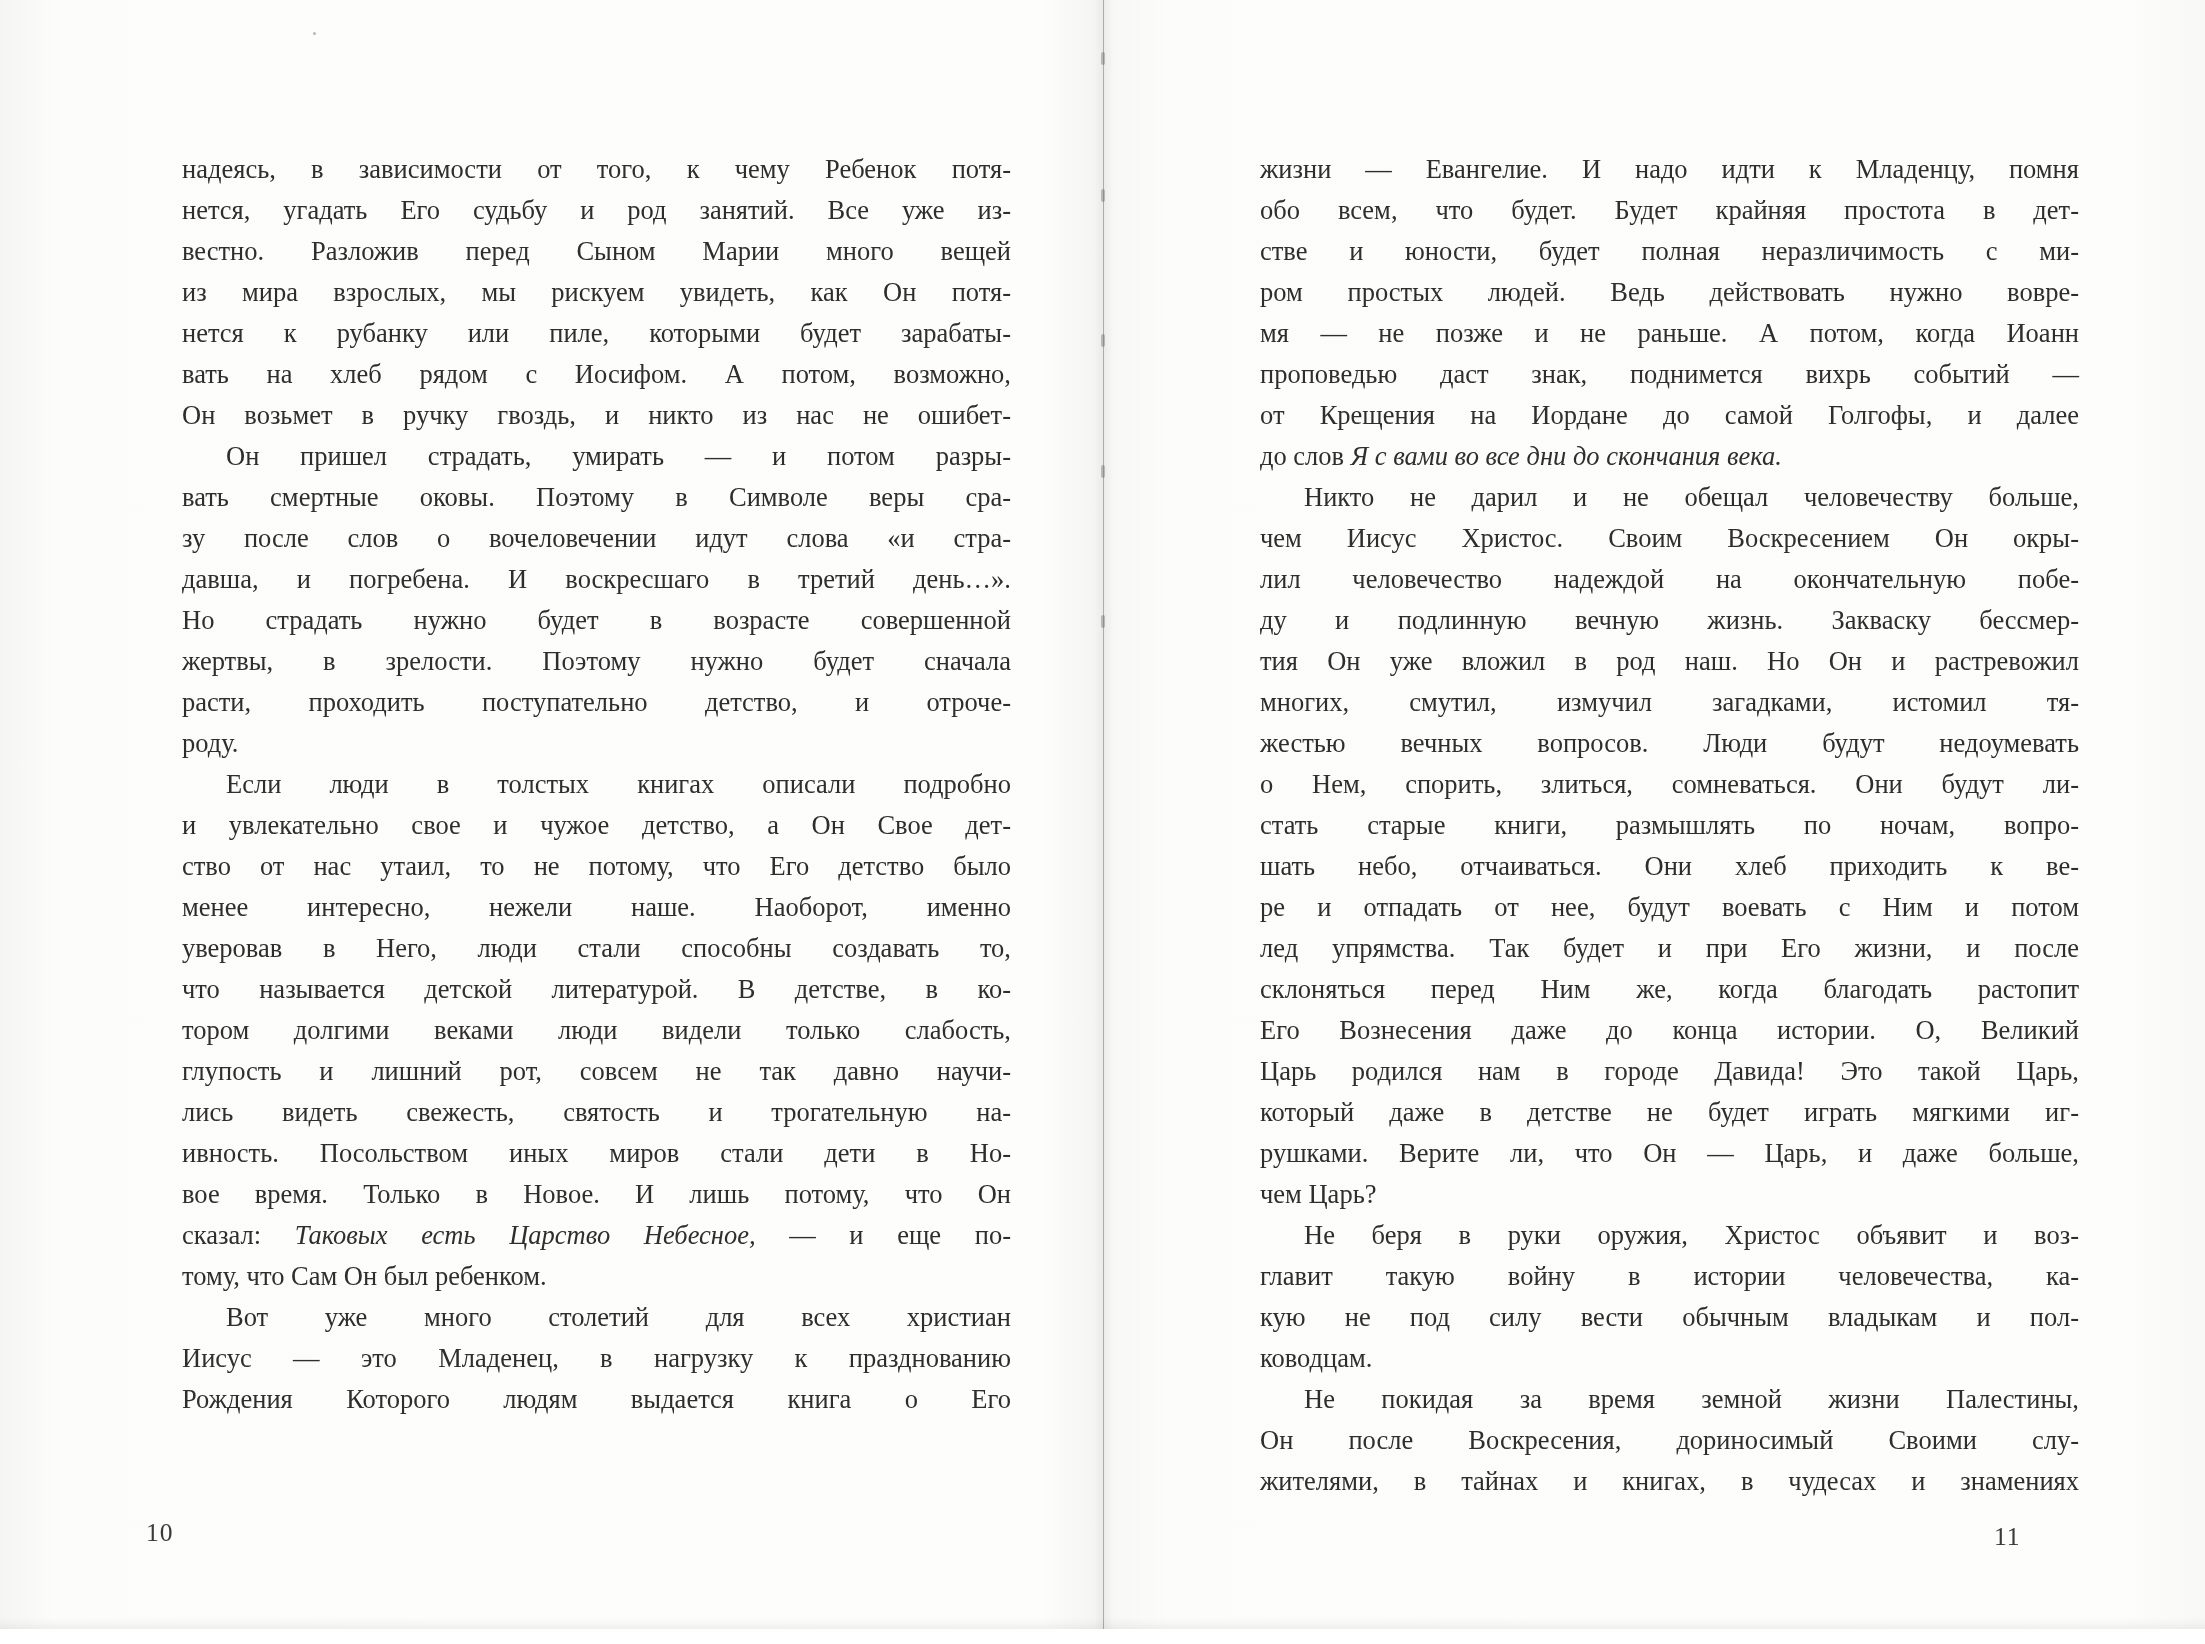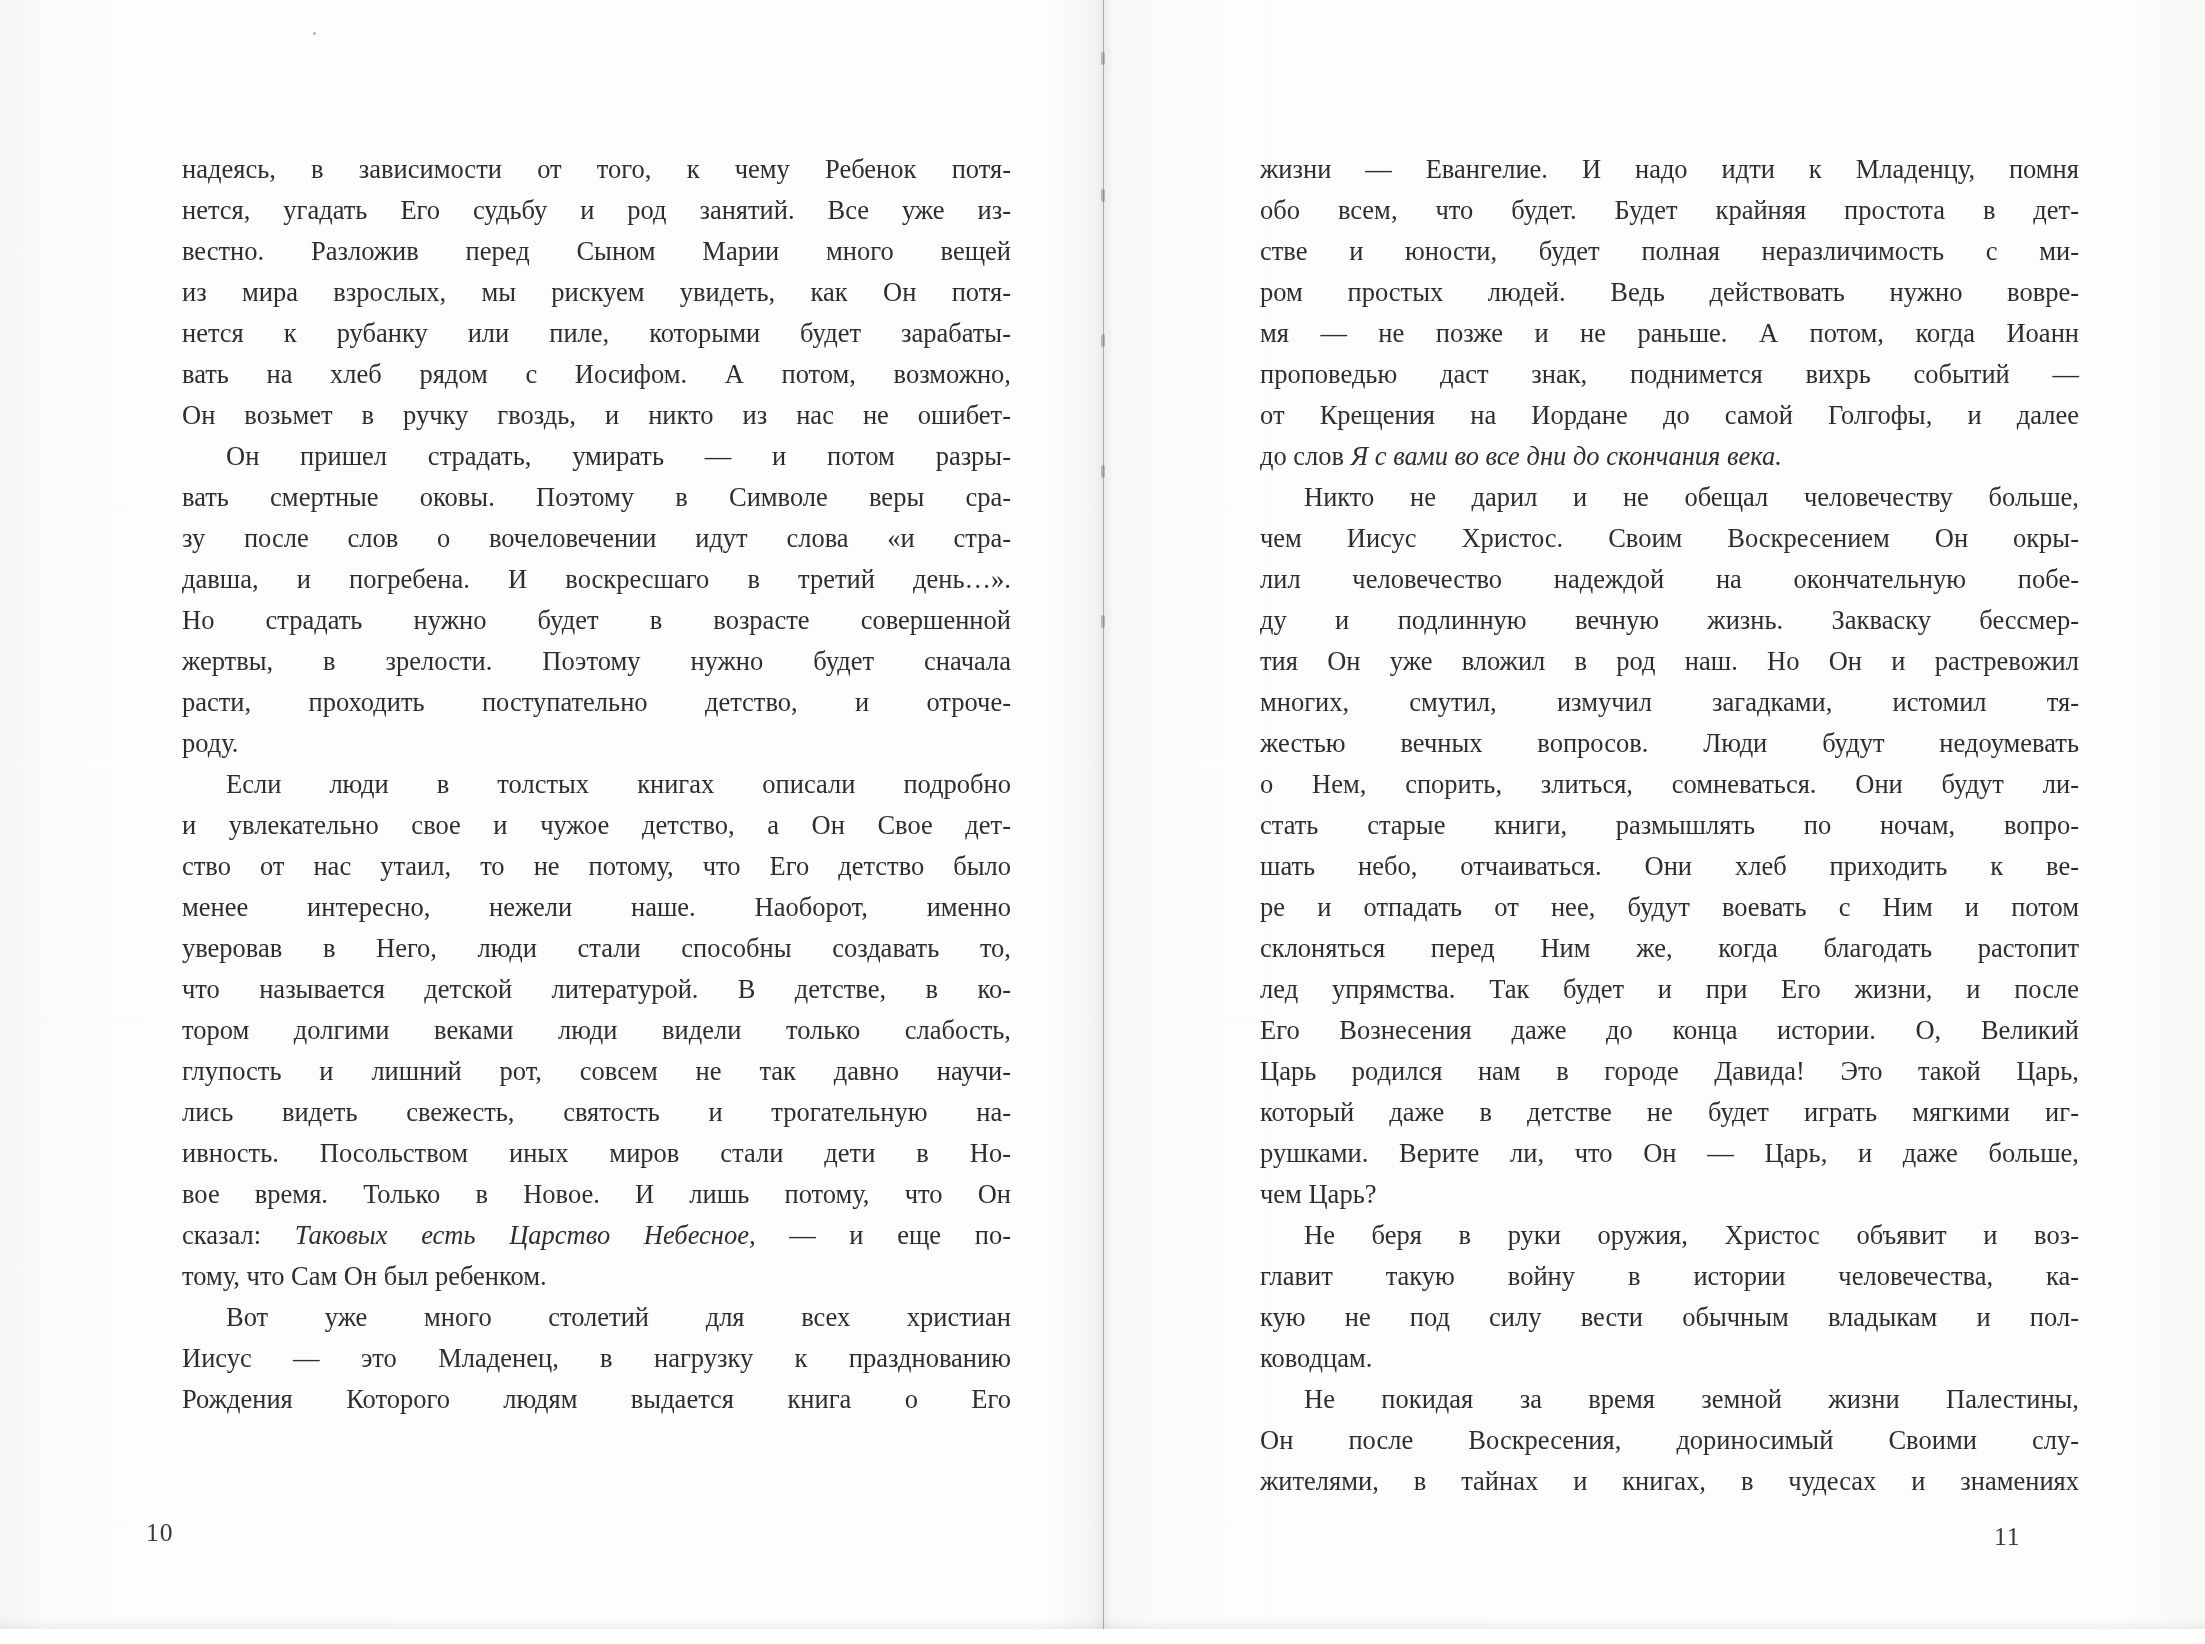--- a/index.html
+++ b/index.html
@@ -127,22 +127,22 @@
       <div class="line"><span>чем Иисус Христос. Своим Воскресением Он окры-</span></div>
       <div class="line"><span>лил человечество надеждой на окончательную побе-</span></div>
       <div class="line"><span>ду и подлинную вечную жизнь. Закваску бессмер-</span></div>
       <div class="line"><span>тия Он уже вложил в род наш. Но Он и растревожил</span></div>
       <div class="line"><span>многих, смутил, измучил загадками, истомил тя-</span></div>
       <div class="line"><span>жестью вечных вопросов. Люди будут недоумевать</span></div>
       <div class="line"><span>о Нем, спорить, злиться, сомневаться. Они будут ли-</span></div>
       <div class="line"><span>стать старые книги, размышлять по ночам, вопро-</span></div>
       <div class="line"><span>шать небо, отчаиваться. Они хлеб приходить к ве-</span></div>
       <div class="line"><span>ре и отпадать от нее, будут воевать с Ним и потом</span></div>
+      <div class="line"><span>лед упрямства. Так будет и при Его жизни, и после</span></div>
       <div class="line"><span>склоняться перед Ним же, когда благодать растопит</span></div>
-      <div class="line"><span>лед упрямства. Так будет и при Его жизни, и после</span></div>
       <div class="line"><span>Его Вознесения даже до конца истории. О, Великий</span></div>
       <div class="line"><span>Царь родился нам в городе Давида! Это такой Царь,</span></div>
       <div class="line"><span>который даже в детстве не будет играть мягкими иг-</span></div>
       <div class="line"><span>рушками. Верите ли, что Он — Царь, и даже больше,</span></div>
       <div class="line para-end"><span>чем Царь?</span></div>
       <div class="line indented"><span>Не беря в руки оружия, Христос объявит и воз-</span></div>
       <div class="line"><span>главит такую войну в истории человечества, ка-</span></div>
       <div class="line"><span>кую не под силу вести обычным владыкам и пол-</span></div>
       <div class="line para-end"><span>ководцам.</span></div>
       <div class="line indented"><span>Не покидая за время земной жизни Палестины,</span></div>

